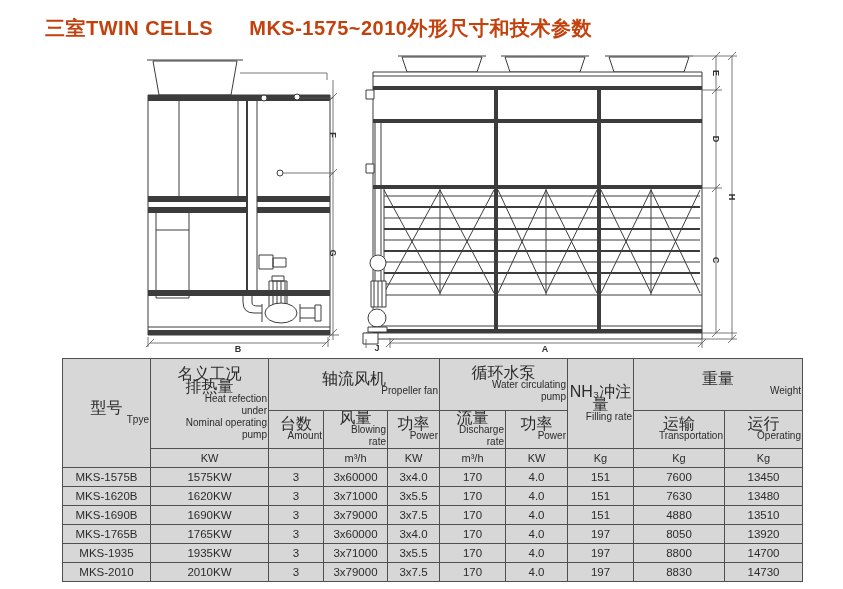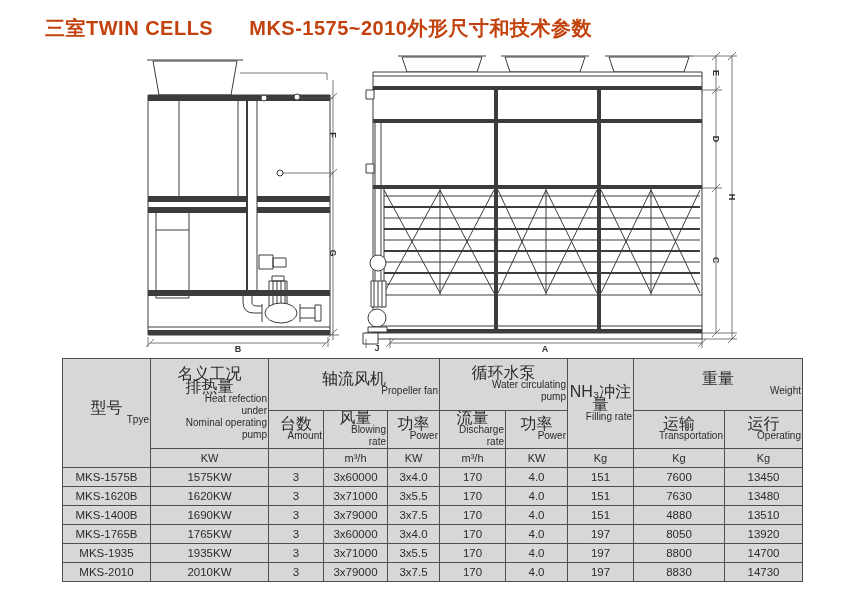--- a/index.html
+++ b/index.html
@@ -322,21 +322,21 @@
     <td>3</td>
     <td>3x71000</td>
     <td>3x5.5</td>
     <td>170</td>
     <td>4.0</td>
     <td>151</td>
     <td>7630</td>
     <td>13480</td>
   </tr>
   <tr class="data-row">
-    <td>MKS-1400B</td>
+    <td>MKS-1690B</td>
     <td>1690KW</td>
     <td>3</td>
     <td>3x79000</td>
     <td>3x7.5</td>
     <td>170</td>
     <td>4.0</td>
     <td>151</td>
     <td>4880</td>
     <td>13510</td>
   </tr>

